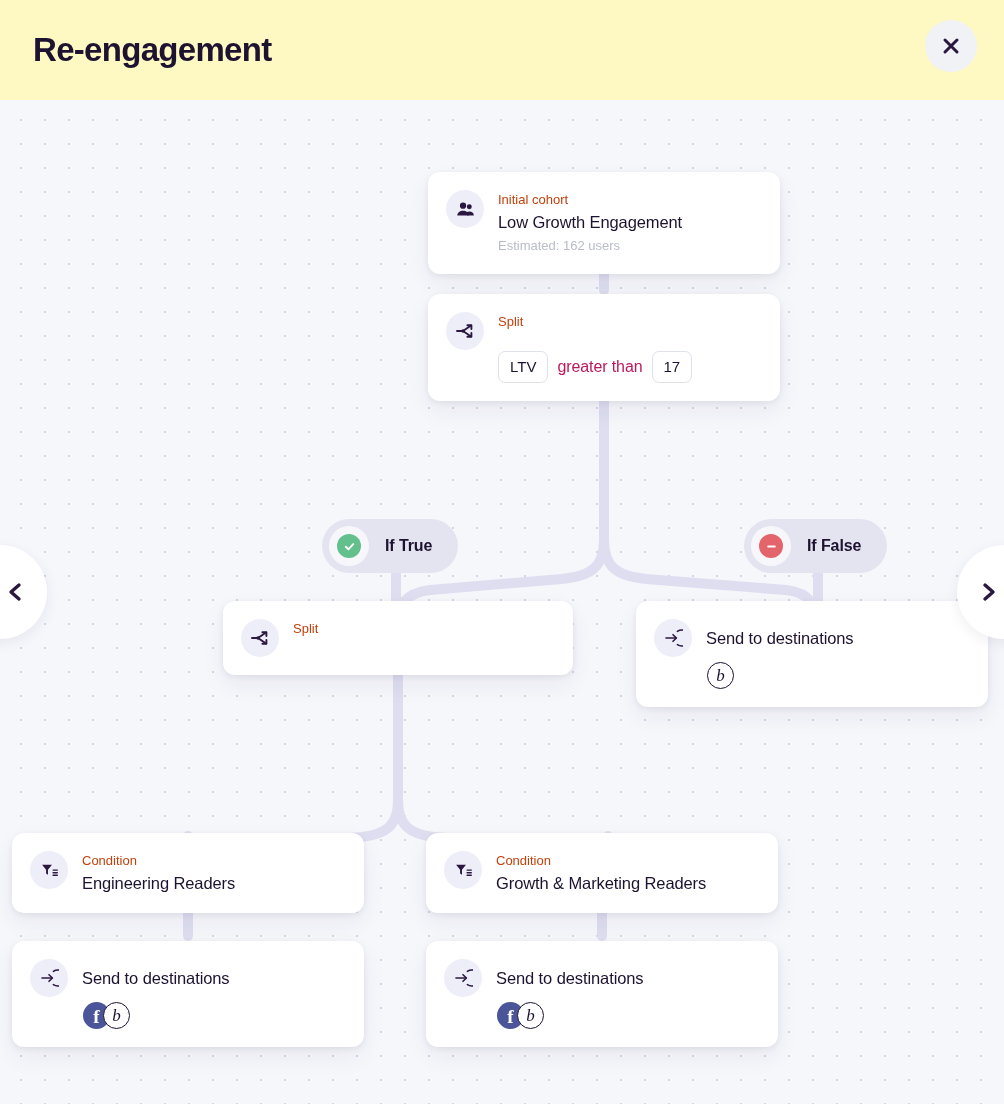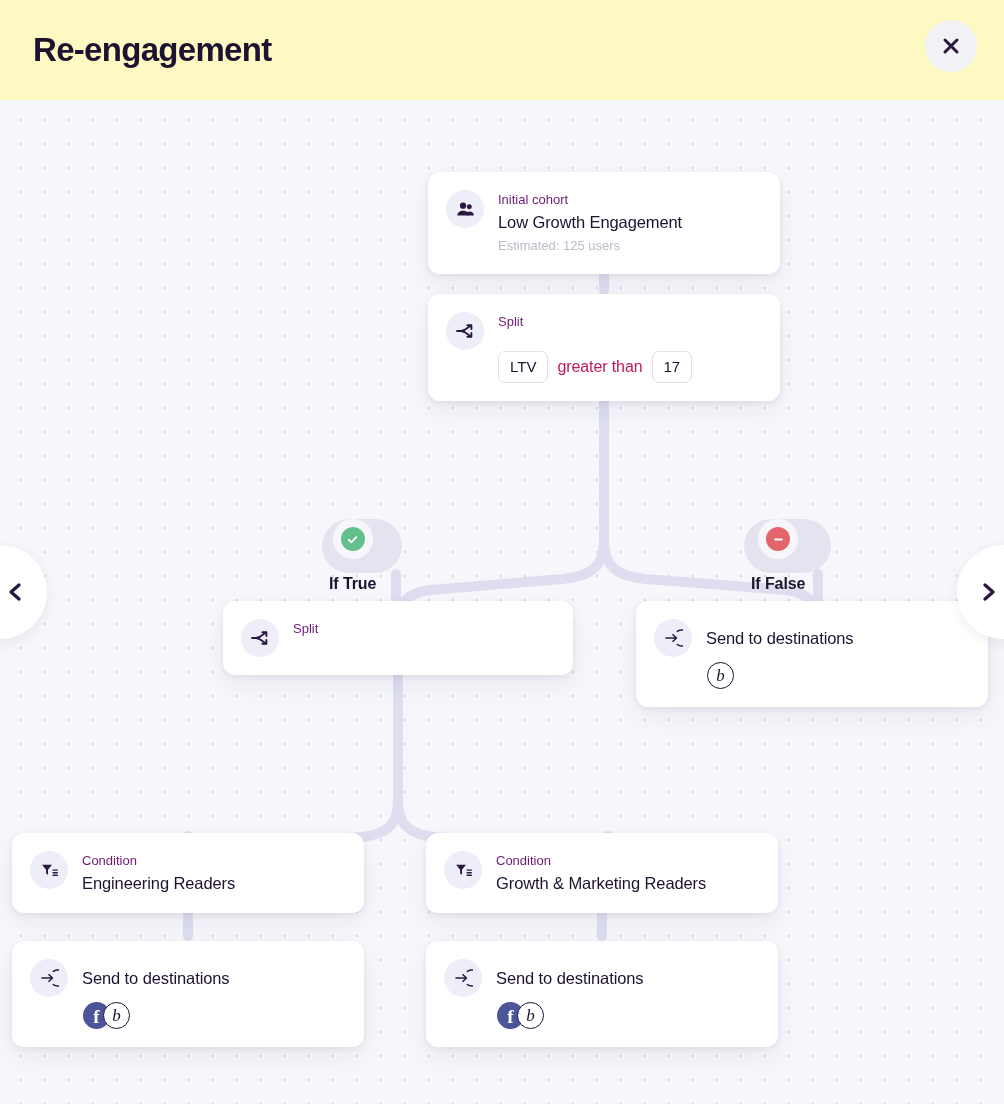--- a/index.html
+++ b/index.html
@@ -113,21 +113,21 @@
   .node-icon svg { display: block; }
 
   .node-body {
     flex: 1 1 auto;
     min-width: 0;
     padding-top: 1px;
   }
 
   .node-kicker {
     font-size: 13px;
-    color: #701a75;
+    color: #c2410c;
     line-height: 18px;
     margin-bottom: 1px;
   }
 
   .node-title {
     font-size: 16.5px;
     color: #1d1230;
     line-height: 24px;
     letter-spacing: -0.1px;
   }
@@ -224,21 +224,20 @@
     position: absolute;
     height: 54px;
     border-radius: 27px;
     background: #e4e4f1;
     display: flex;
     align-items: center;
     padding: 0 26px 0 7px;
     gap: 16px;
     z-index: 12;
     cursor: pointer;
-    flex-direction: column;
   }
   .pill-dot-wrap {
     width: 40px;
     height: 40px;
     border-radius: 50%;
     background: #f7f7fb;
     display: flex;
     align-items: center;
     justify-content: center;
     flex: 0 0 auto;
@@ -330,21 +329,21 @@
         <svg width="19" height="19" viewBox="0 0 20 20" fill="#2a1840">
           <circle cx="7.4" cy="6" r="3.3"></circle>
           <path d="M1.4 16.2c0-3.2 2.7-5 6-5s6 1.8 6 5z"></path>
           <circle cx="14" cy="7.2" r="2.6"></circle>
           <path d="M11.6 16.2h7.2c0-2.7-2-4.2-4.8-4.2-1 0-1.9.2-2.7.6.2.9.3 1.9.3 2.9z"></path>
         </svg>
       </div>
       <div class="node-body">
         <div class="node-kicker">Initial cohort</div>
         <div class="node-title">Low Growth Engagement</div>
-        <div class="node-sub">Estimated: 125 users</div>
+        <div class="node-sub">Estimated: 162 users</div>
       </div>
     </div>
 
     <div class="node" style="left:428px; top:194px; width:352px;">
       <div class="node-icon">
         <svg width="20" height="20" viewBox="0 0 20 20" fill="none" stroke="#2a1840" stroke-width="1.9" stroke-linecap="round" stroke-linejoin="round">
           <path d="M2 10 L8 10"></path>
           <path d="M8 10 L16 4.5"></path>
           <path d="M8 10 L16 15.5"></path>
           <path d="M12.4 4.2 L16.4 4.2 L16.4 8"></path>

